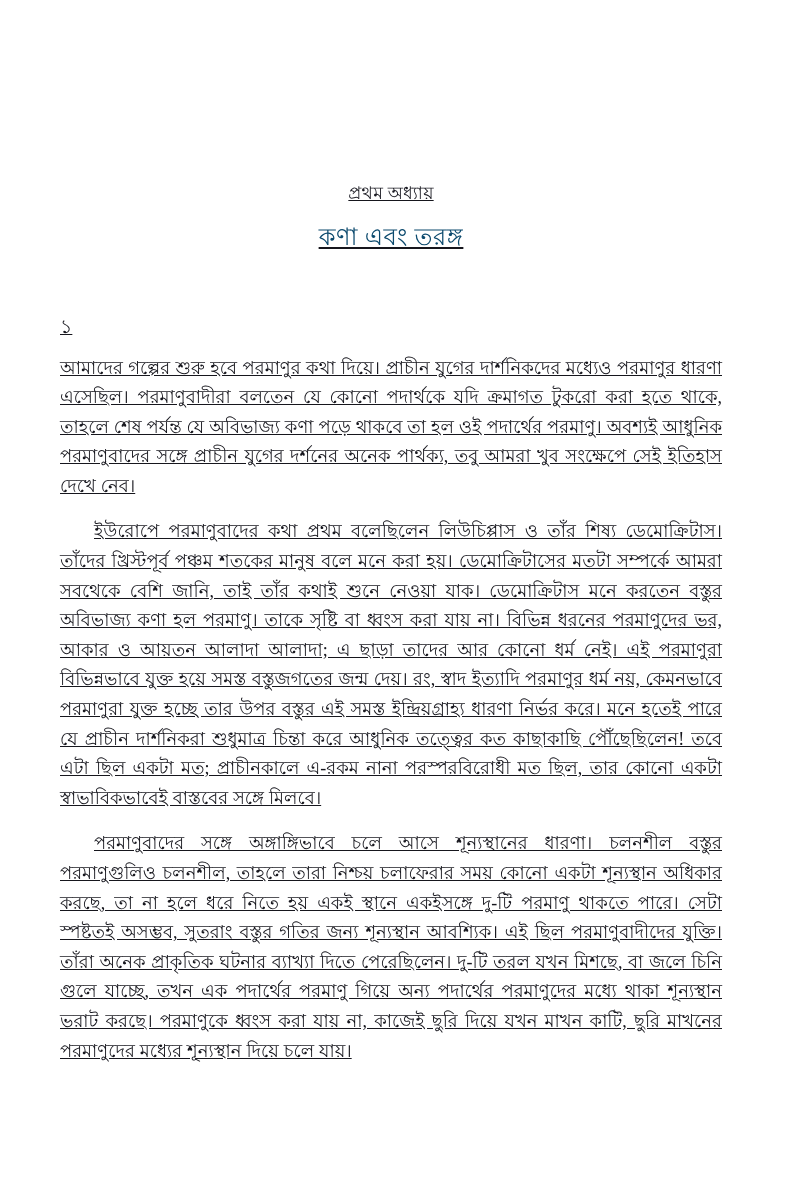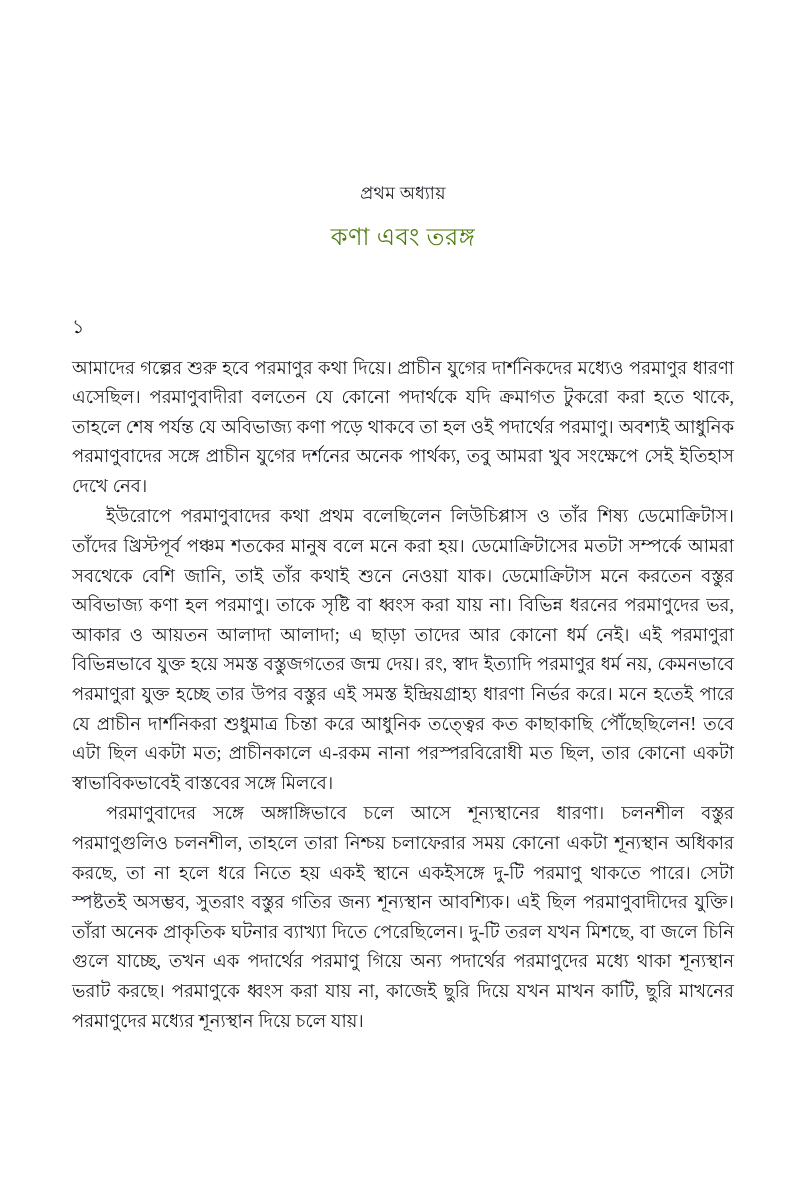--- a/index.html
+++ b/index.html
@@ -16,23 +16,24 @@
     background: #ffffff;
     overflow: hidden;
     box-sizing: border-box;
     font-family: "Liberation Serif", "DejaVu Serif", serif;
     color: #16161d;
   }
 
   
   .content {
     position: absolute;
-    left: 72px;
+    left: 60px;
     top: 185px;
     width: 662px;
+    text-decoration: underline;
   }
 
   
   .chapter-head {
     text-align: center;
     margin: 0;
   }
 
   .chapter-label {
     display: block;
@@ -42,21 +43,21 @@
     color: #1a1a22;
     margin: 0 0 22px 0;
     font-weight: 400;
   }
 
   .chapter-title {
     display: block;
     font-size: 24px;
     line-height: 1.0;
     letter-spacing: 0.6px;
-    color: #4d7c0f;
+    color: #0c4a6e;
     margin: 0;
     font-weight: 400;
   }
 
   
   .section-number {
     margin: 68px 0 18px 0;
     font-size: 19px;
     line-height: 1.0;
     color: #16161d;
@@ -67,21 +68,21 @@
     margin: 0;
     font-size: 18px;
     line-height: 29.6px;
     text-align: justify;
     text-justify: inter-word;
     color: #16161d;
     word-spacing: 0.4px;
   }
 
   .body-text + .body-text {
-    margin-top: 1px;
+    margin-top: 16px;
   }
 
   .body-text.indented {
     text-indent: 34px;
   }
 
   
   .body-text:last-child {
     text-align: justify;
   }

